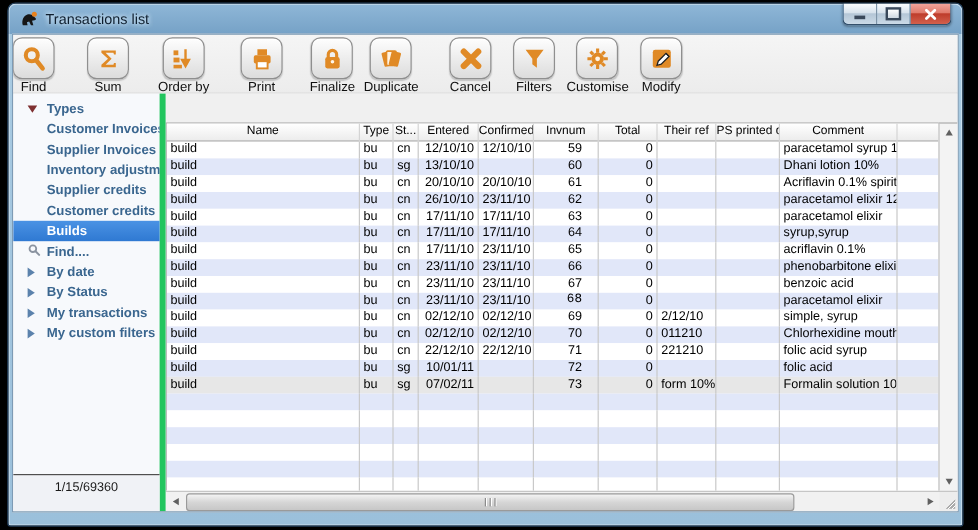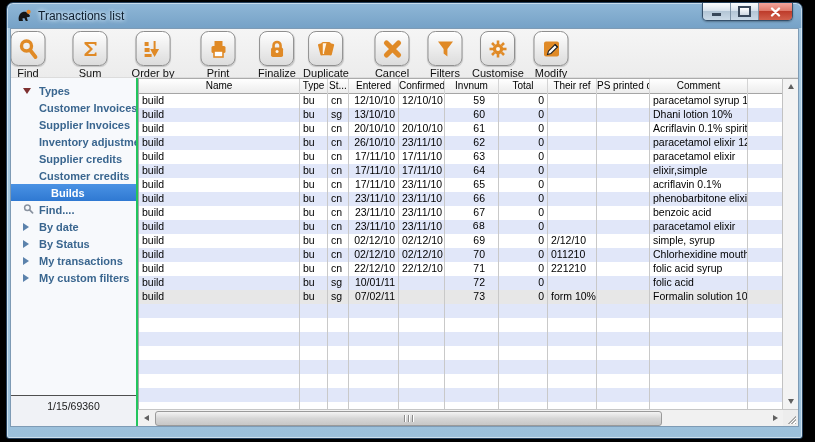--- a/index.html
+++ b/index.html
@@ -36,39 +36,39 @@
   .btnface{width:33px;height:33px;border-radius:8px;border:1px solid #8F8F8F;
     background:linear-gradient(#FEFEFE,#DCDCDC);
     box-shadow:inset 0 1px 0 #fff,0 1px 1px rgba(0,0,0,.18);
     display:flex;align-items:center;justify-content:center;}
   .tlbl{font-size:11px;color:#101010;margin-top:1px;white-space:nowrap;}
 
   .content{position:absolute;top:49px;left:0;right:0;bottom:0;display:flex;}
 
   
   .sidebar{position:relative;width:127px;flex:0 0 auto;background:#F7F9FC;
-    border-right:2px solid #22c55e;box-sizing:border-box;}
+    border-right:5px solid #22c55e;box-sizing:border-box;}
   .side-list{padding-top:4px;}
   .side-item{position:relative;height:17px;display:flex;align-items:center;
     font-size:11px;font-weight:bold;color:#3A668F;cursor:default;}
   .side-item .lab{margin-left:28px;white-space:nowrap;overflow:hidden;}
-  .side-item.selected{background:linear-gradient(#4A92E4,#2F79D2);padding-left:12px;}
+  .side-item.selected{background:linear-gradient(#4A92E4,#2F79D2);}
   .side-item.selected .lab{color:#FFFFFF;}
   .si-icon{position:absolute;left:12px;top:50%;transform:translateY(-50%);}
   .tri-down-red{width:0;height:0;border-left:4px solid transparent;border-right:4px solid transparent;
     border-top:6px solid #7E3030;}
   .tri-right-blue{width:0;height:0;border-top:4px solid transparent;border-bottom:4px solid transparent;
     border-left:6px solid #5B82AC;}
   .side-status{position:absolute;left:0;right:0;bottom:0;height:26px;border-top:1px solid #4F4F4F;
     background:#F0F2F6;display:flex;justify-content:center;align-items:flex-start;padding-top:4px;
     font-size:10.5px;color:#1A1A1A;}
 
   
   .main{flex:1;display:flex;flex-direction:column;background:#F0F0F0;min-width:0;}
-  .table-zone{flex:1;display:flex;min-height:0;}
+  .table-zone{flex:1;display:flex;min-height:0;margin-top:24px;}
   .grid{flex:1;display:flex;flex-direction:column;min-width:0;
     border-left:1px solid #A8A8A8;border-top:1px solid #ABABAB;box-sizing:border-box;background:#fff;}
   .thead{display:flex;height:15px;flex:0 0 auto;background:linear-gradient(#FFFFFF,#ECECEC);
     border-bottom:1px solid #A5A5A5;box-sizing:border-box;}
   .hc{box-sizing:border-box;height:15px;line-height:14px;font-size:10px;color:#000;
     text-align:center;border-right:1px solid #D4D4D4;overflow:hidden;white-space:nowrap;flex:0 0 auto;}
   .hc.tail{flex:1 1 auto;border-right:none;}
   .tbody{flex:1;overflow:hidden;}
   .trow{display:flex;height:14px;}
   .trow.even{background:#FFFFFF;}
@@ -385,21 +385,21 @@
                   <div class="trow odd">
                     <div class="c" style="width: 161px; text-align: left;">build</div>
                     <div class="c" style="width: 28px; text-align: left;">bu</div>
                     <div class="c" style="width: 21px; text-align: left;">cn</div>
                     <div class="c" style="width: 50px; text-align: right;">17/11/10</div>
                     <div class="c" style="width: 46px; text-align: right;">17/11/10</div>
                     <div class="c invnum" style="width: 54px; text-align: right;">64</div>
                     <div class="c" style="width: 49px; text-align: right;">0</div>
                     <div class="c" style="width: 49px; text-align: left;"></div>
                     <div class="c" style="width: 53px; text-align: left;"></div>
-                    <div class="c" style="width: 98px; text-align: left;">elixir,simple</div>
+                    <div class="c" style="width: 98px; text-align: left;">syrup,syrup</div>
                     <div class="c tail"></div>
                   </div>
                   <div class="trow even">
                     <div class="c" style="width: 161px; text-align: left;">build</div>
                     <div class="c" style="width: 28px; text-align: left;">bu</div>
                     <div class="c" style="width: 21px; text-align: left;">cn</div>
                     <div class="c" style="width: 50px; text-align: right;">17/11/10</div>
                     <div class="c" style="width: 46px; text-align: right;">23/11/10</div>
                     <div class="c invnum" style="width: 54px; text-align: right;">65</div>
                     <div class="c" style="width: 49px; text-align: right;">0</div>

